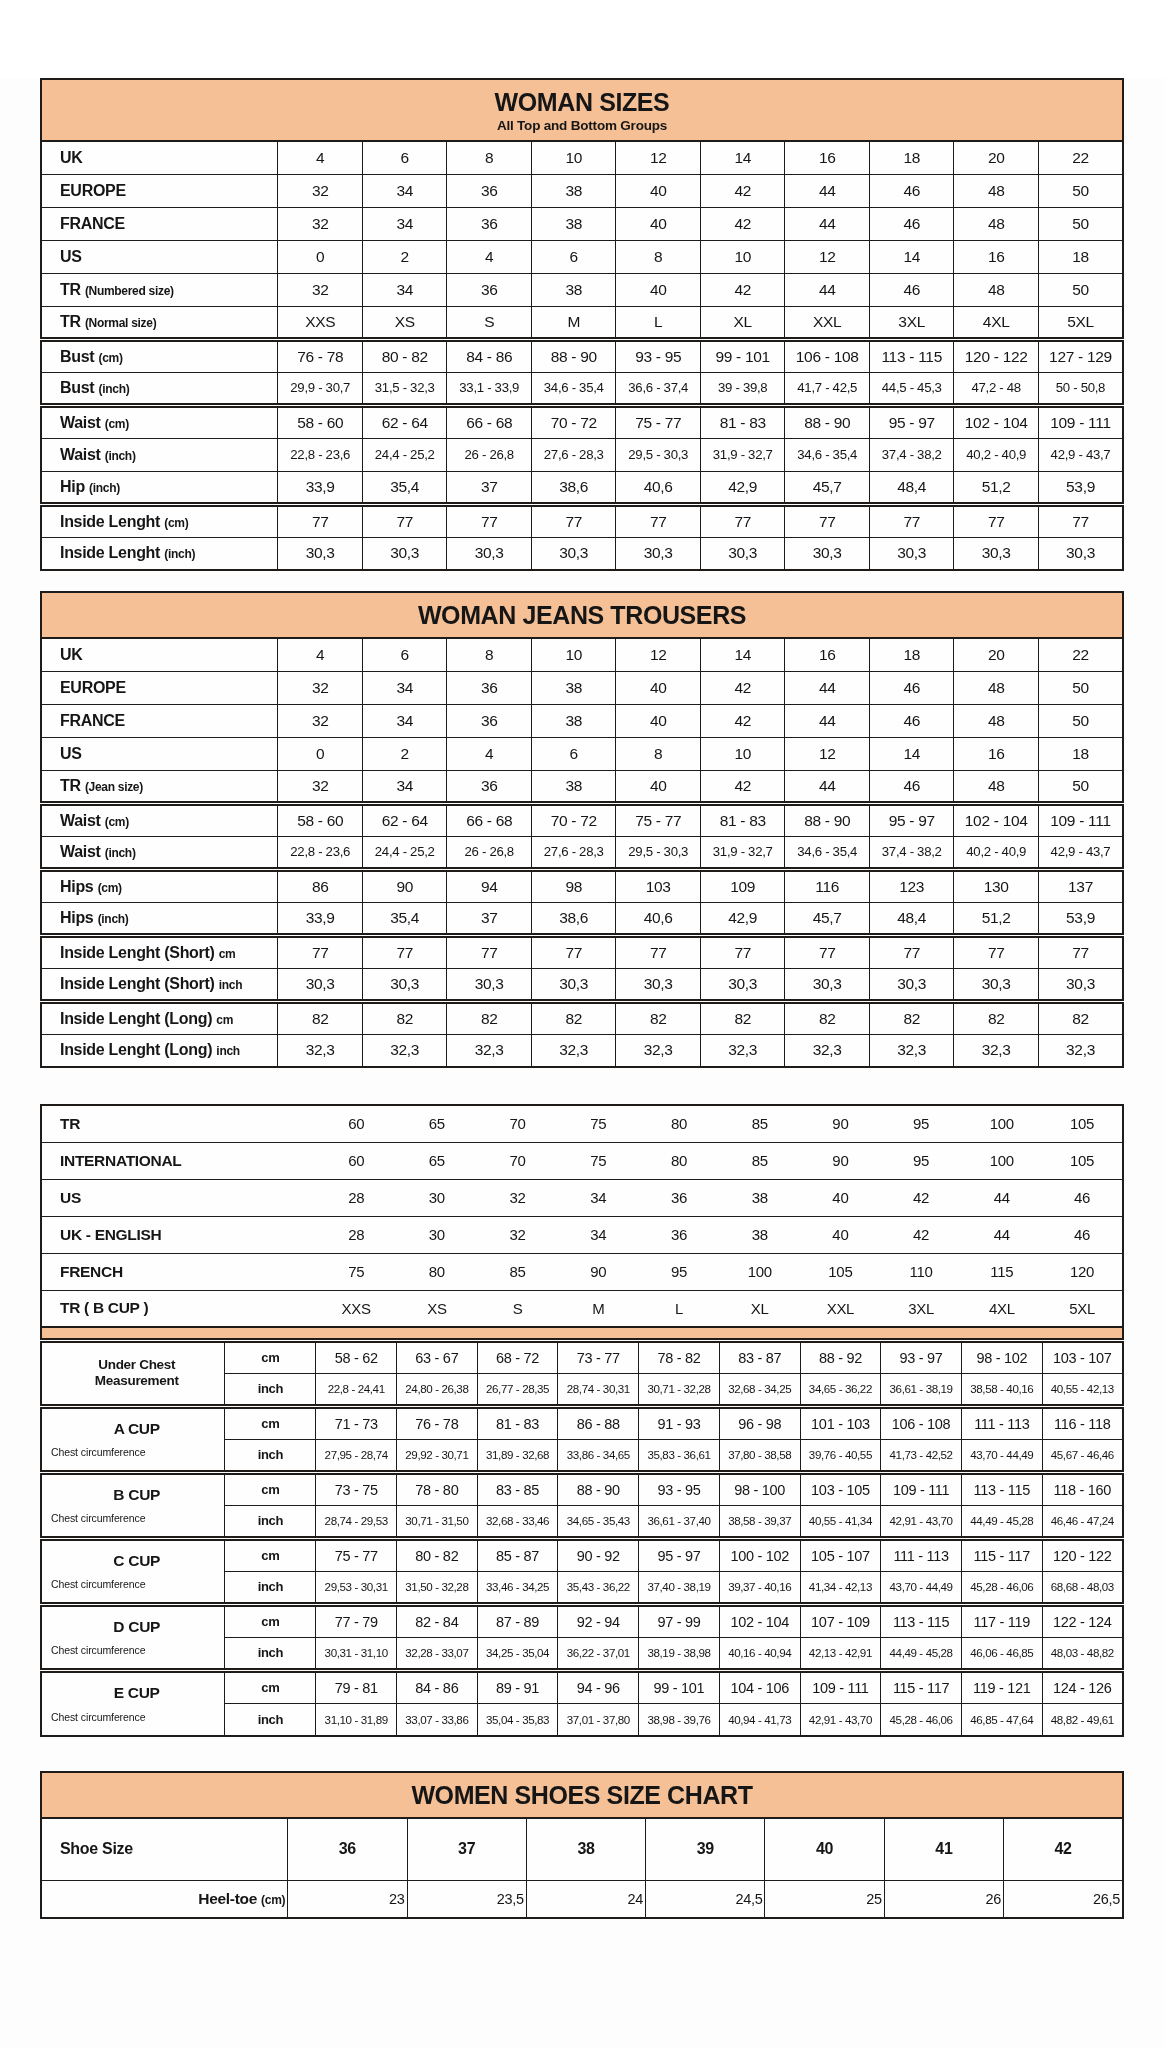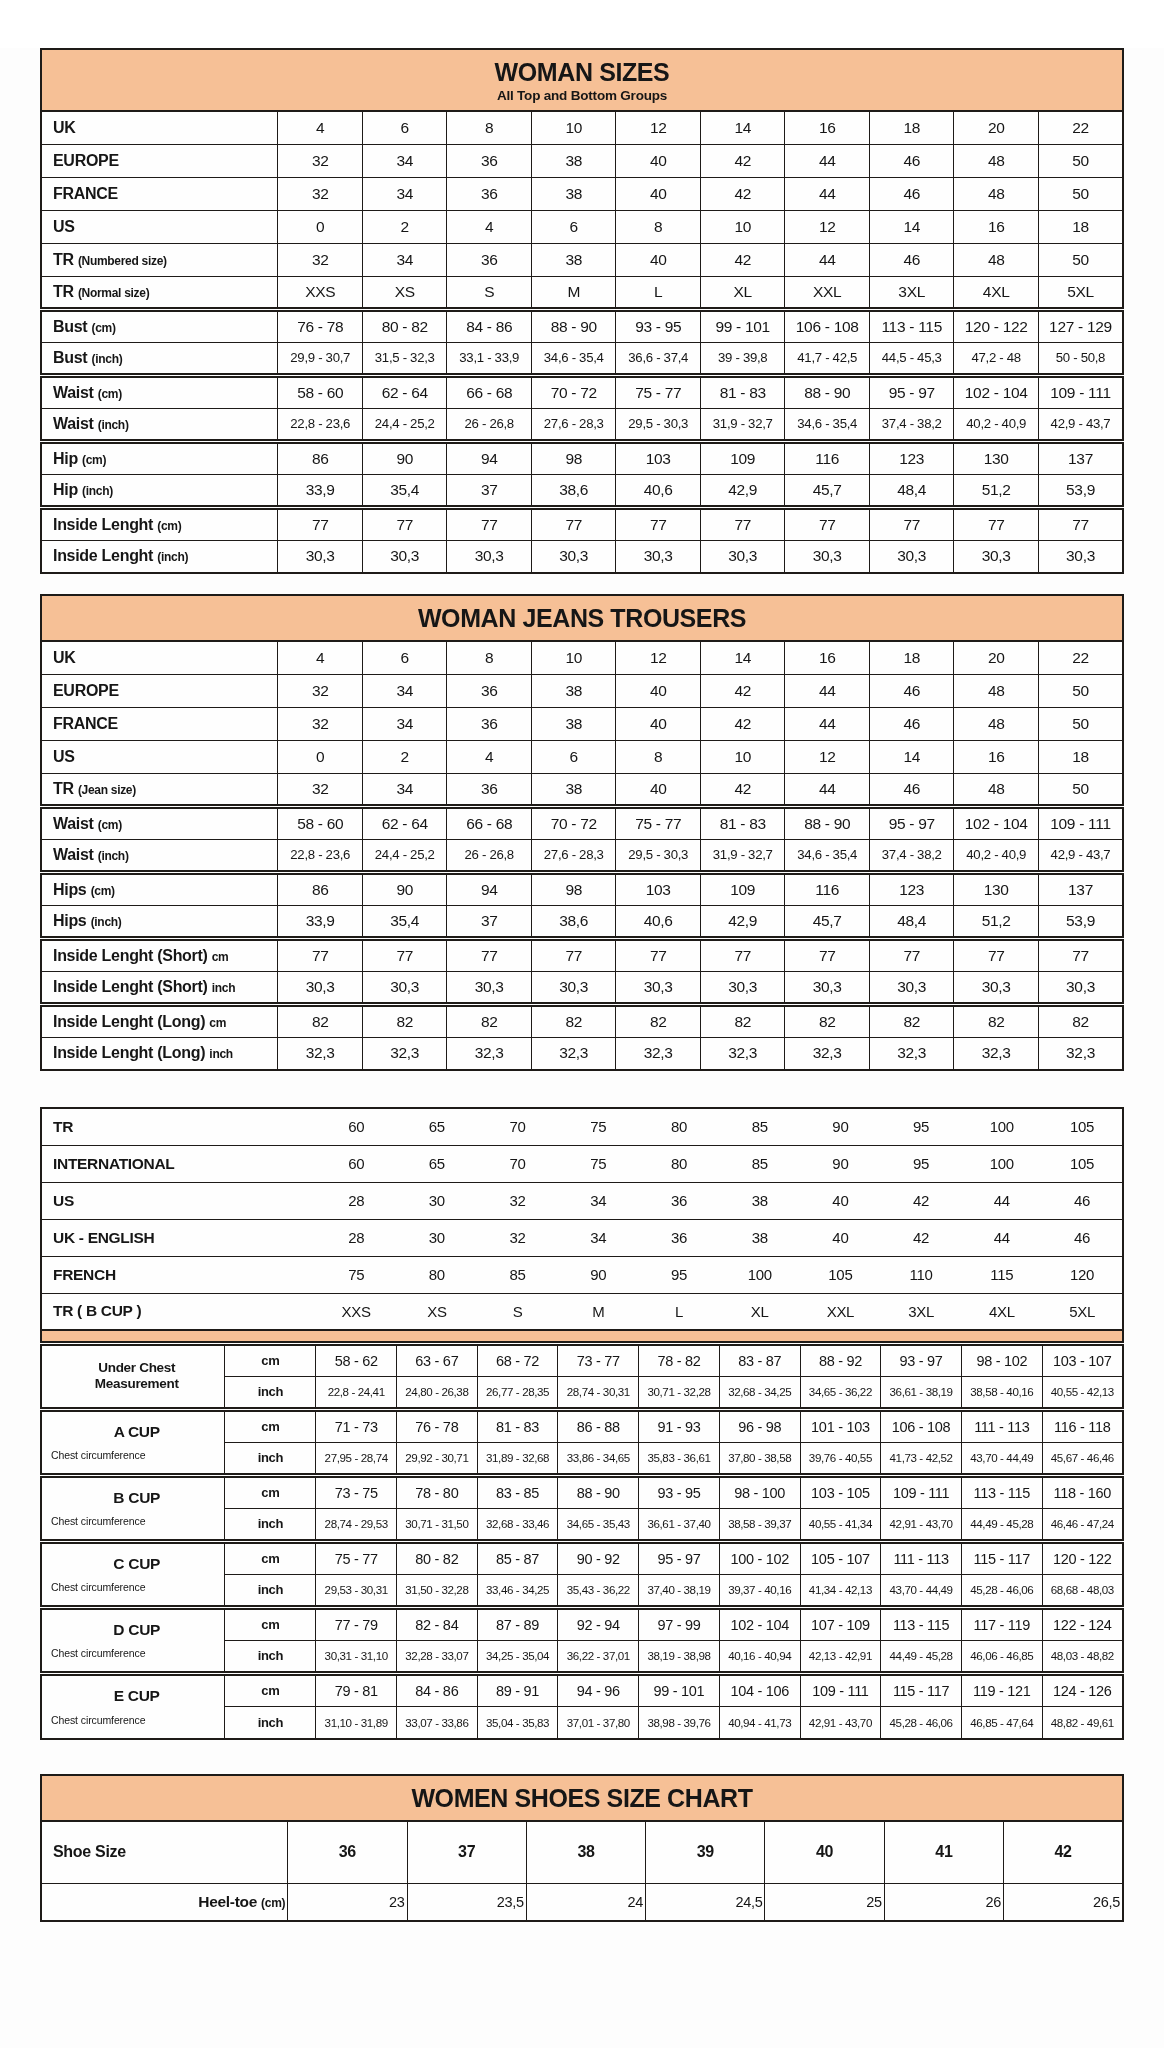--- a/index.html
+++ b/index.html
@@ -10,21 +10,21 @@
   *{box-sizing:border-box;margin:0;padding:0;}
   body{
     background:#ffffff;
     font-family:"Liberation Sans", sans-serif;
     color:var(--text);
     width:1164px;height:2048px;
     overflow:hidden;
   }
   .page{width:1164px;height:2048px;background:#fdfdfd;}
   .tbl{width:1084px;margin-left:40px;}
-  .tbl-1{margin-top:48px;}
+  .tbl-1{margin-top:78px;}
   .tbl-2{margin-top:20px;}
   .tbl-3{margin-top:36px;}
   .tbl-4{margin-top:34px;}
   .title-band{
     background:var(--peach);
     border:2.5px solid var(--border);
     border-bottom:none;
     text-align:center;
     padding:8px 0 7px 0;
   }
@@ -47,21 +47,21 @@
     vertical-align:middle;
     font-size:15.5px;
     letter-spacing:-0.3px;
     height:33px;
     padding:1px 2px;
     overflow:hidden;
     white-space:nowrap;
   }
   td.lbl{
     text-align:left;
-    padding-left:11px;
+    padding-left:18px;
     font-weight:700;
     font-size:16px;
   }
   .suf{font-size:12px;font-weight:700;}
   tr.pair-bottom td{border-top:none;}
   tr.pair-bottom td.val{font-size:13.2px;}
   tr.pair-top td{border-top:5px double var(--border);}
   
   .bra tr.upper td{border-left:none;border-right:none;height:37px;}
   .bra tr.upper td.lbl{font-size:15.5px;}
@@ -226,33 +226,20 @@
             <td class="val">24,4 - 25,2</td>
             <td class="val">26 - 26,8</td>
             <td class="val">27,6 - 28,3</td>
             <td class="val">29,5 - 30,3</td>
             <td class="val">31,9 - 32,7</td>
             <td class="val">34,6 - 35,4</td>
             <td class="val">37,4 - 38,2</td>
             <td class="val">40,2 - 40,9</td>
             <td class="val">42,9 - 43,7</td>
           </tr>
-          <tr class="pair-top">
-            <td class="lbl"><span>Hip </span><span class="suf">(cm)</span></td>
-            <td>86</td>
-            <td>90</td>
-            <td>94</td>
-            <td>98</td>
-            <td>103</td>
-            <td>109</td>
-            <td>116</td>
-            <td>123</td>
-            <td>130</td>
-            <td>137</td>
-          </tr>
           <tr class="pair-bottom">
             <td class="lbl"><span>Hip </span><span class="suf">(inch)</span></td>
             <td>33,9</td>
             <td>35,4</td>
             <td>37</td>
             <td>38,6</td>
             <td>40,6</td>
             <td>42,9</td>
             <td>45,7</td>
             <td>48,4</td>

